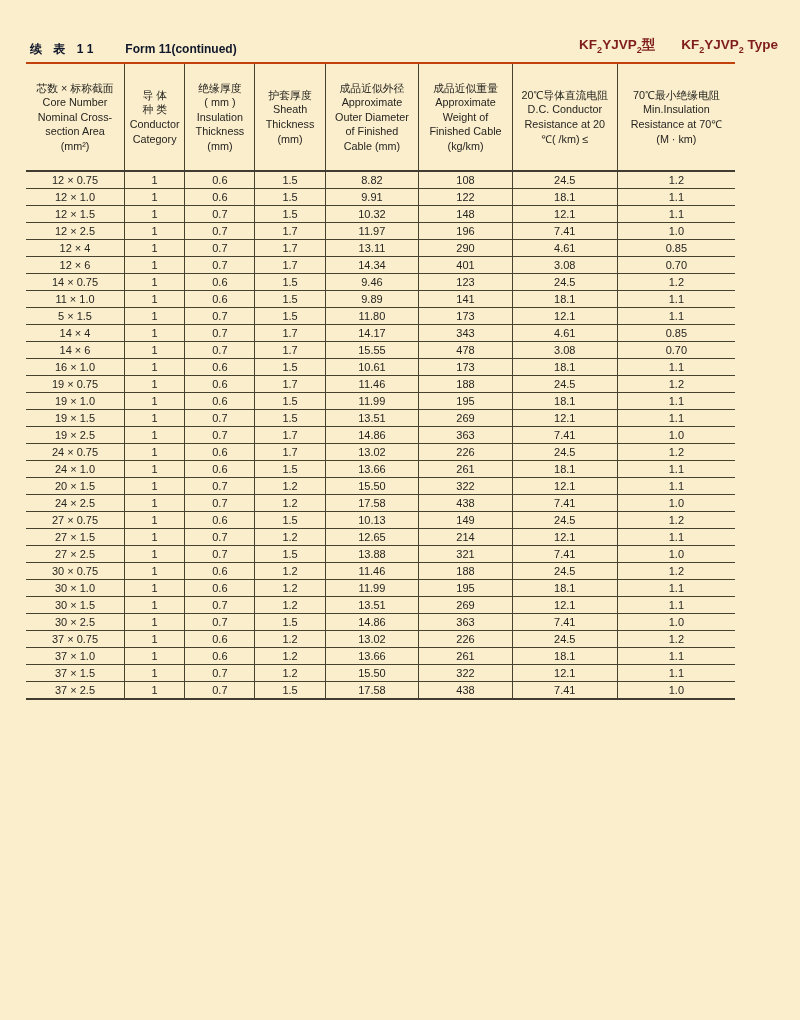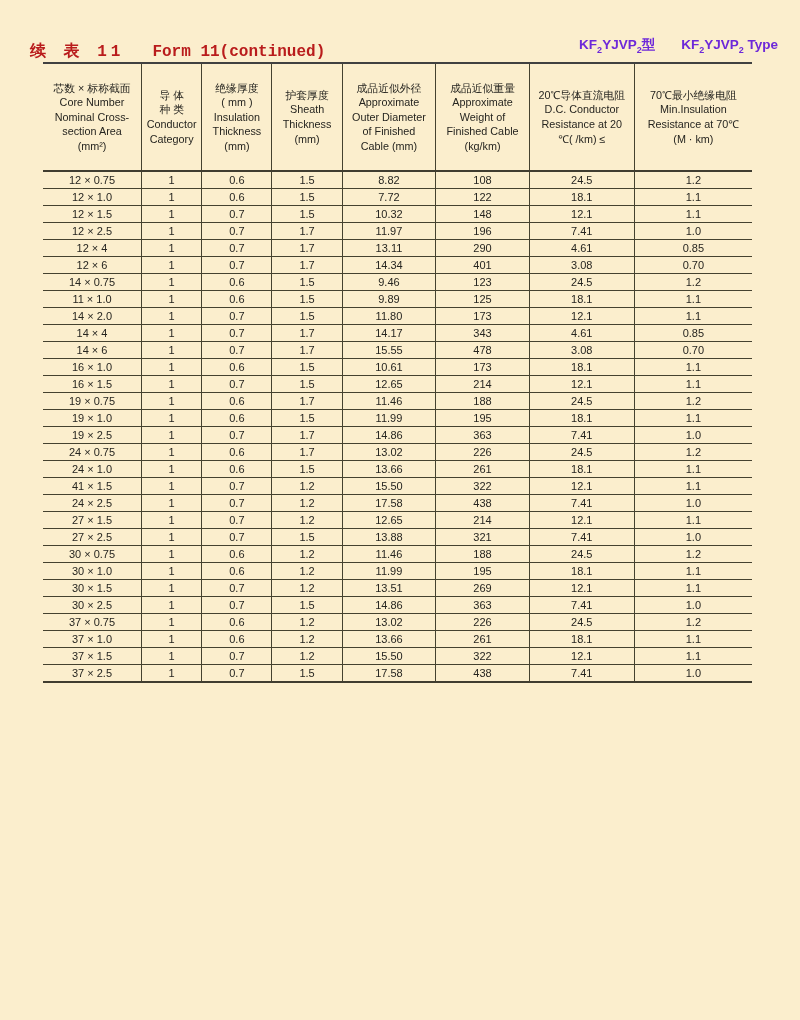--- a/index.html
+++ b/index.html
@@ -6,38 +6,38 @@
   body {
     width: 800px; height: 1020px;
     background: #fbeecd;
     font-family: "Liberation Sans", sans-serif;
     color: #262520;
   }
   .page { position: relative; width: 800px; height: 1020px; overflow: hidden; }
 
   .type-title {
     position: absolute; top: 21px; right: 22px;
-    font-size: 13.5px; font-weight: bold; color: #6d28d9;
+    font-size: 13.5px; font-weight: bold; color: #7f1d1d;
     white-space: pre;
   }
   .type-title sub { font-size: 9px; line-height: 0; }
   .type-title .part-en { margin-left: 26px; }
 
   .form-title {
     position: absolute; top: 41px; left: 30px;
-    font-size: 16px; font-weight: bold; color: #b91c1c; font-family: Liberation Mono, monospace;
+    font-size: 12px; font-weight: bold; color: #0f172a;
   }
   .form-title .zh { letter-spacing: 4px; }
   .form-title .en { margin-left: 28px; letter-spacing: 0; }
 
   table.spec {
-    position: absolute; left: 43px; top: 62px;
+    position: absolute; left: 26px; top: 62px;
     width: 709px;
     border-collapse: collapse; table-layout: fixed;
-    border-top: 2px solid #404040;
+    border-top: 2px solid #c2410c;
     border-bottom: 2px solid #403d30;
   }
   table.spec th {
     height: 106px;
     border-bottom: 2px solid #403d30;
     vertical-align: middle; text-align: center;
     font-weight: normal;
     font-size: 10.8px; line-height: 14.6px;
     padding: 0 1px;
     white-space: nowrap; overflow: visible;
@@ -108,21 +108,21 @@
           <td>8.82</td>
           <td>108</td>
           <td>24.5</td>
           <td>1.2</td>
         </tr>
         <tr>
           <td>12 × 1.0</td>
           <td>1</td>
           <td>0.6</td>
           <td>1.5</td>
-          <td>7.72</td>
+          <td>9.91</td>
           <td>122</td>
           <td>18.1</td>
           <td>1.1</td>
         </tr>
         <tr>
           <td>12 × 1.5</td>
           <td>1</td>
           <td>0.7</td>
           <td>1.5</td>
           <td>10.32</td>
@@ -169,26 +169,26 @@
           <td>123</td>
           <td>24.5</td>
           <td>1.2</td>
         </tr>
         <tr>
           <td>11 × 1.0</td>
           <td>1</td>
           <td>0.6</td>
           <td>1.5</td>
           <td>9.89</td>
-          <td>125</td>
-          <td>18.1</td>
-          <td>1.1</td>
-        </tr>
-        <tr>
-          <td>14 × 2.0</td>
+          <td>141</td>
+          <td>18.1</td>
+          <td>1.1</td>
+        </tr>
+        <tr>
+          <td>5 × 1.5</td>
           <td>1</td>
           <td>0.7</td>
           <td>1.5</td>
           <td>11.80</td>
           <td>173</td>
           <td>12.1</td>
           <td>1.1</td>
         </tr>
         <tr>
           <td>14 × 4</td>
@@ -214,195 +214,205 @@
           <td>16 × 1.0</td>
           <td>1</td>
           <td>0.6</td>
           <td>1.5</td>
           <td>10.61</td>
           <td>173</td>
           <td>18.1</td>
           <td>1.1</td>
         </tr>
         <tr>
-          <td>16 × 1.5</td>
-          <td>1</td>
-          <td>0.7</td>
-          <td>1.5</td>
+          <td>19 × 0.75</td>
+          <td>1</td>
+          <td>0.6</td>
+          <td>1.7</td>
+          <td>11.46</td>
+          <td>188</td>
+          <td>24.5</td>
+          <td>1.2</td>
+        </tr>
+        <tr>
+          <td>19 × 1.0</td>
+          <td>1</td>
+          <td>0.6</td>
+          <td>1.5</td>
+          <td>11.99</td>
+          <td>195</td>
+          <td>18.1</td>
+          <td>1.1</td>
+        </tr>
+        <tr>
+          <td>19 × 1.5</td>
+          <td>1</td>
+          <td>0.7</td>
+          <td>1.5</td>
+          <td>13.51</td>
+          <td>269</td>
+          <td>12.1</td>
+          <td>1.1</td>
+        </tr>
+        <tr>
+          <td>19 × 2.5</td>
+          <td>1</td>
+          <td>0.7</td>
+          <td>1.7</td>
+          <td>14.86</td>
+          <td>363</td>
+          <td>7.41</td>
+          <td>1.0</td>
+        </tr>
+        <tr>
+          <td>24 × 0.75</td>
+          <td>1</td>
+          <td>0.6</td>
+          <td>1.7</td>
+          <td>13.02</td>
+          <td>226</td>
+          <td>24.5</td>
+          <td>1.2</td>
+        </tr>
+        <tr>
+          <td>24 × 1.0</td>
+          <td>1</td>
+          <td>0.6</td>
+          <td>1.5</td>
+          <td>13.66</td>
+          <td>261</td>
+          <td>18.1</td>
+          <td>1.1</td>
+        </tr>
+        <tr>
+          <td>20 × 1.5</td>
+          <td>1</td>
+          <td>0.7</td>
+          <td>1.2</td>
+          <td>15.50</td>
+          <td>322</td>
+          <td>12.1</td>
+          <td>1.1</td>
+        </tr>
+        <tr>
+          <td>24 × 2.5</td>
+          <td>1</td>
+          <td>0.7</td>
+          <td>1.2</td>
+          <td>17.58</td>
+          <td>438</td>
+          <td>7.41</td>
+          <td>1.0</td>
+        </tr>
+        <tr>
+          <td>27 × 0.75</td>
+          <td>1</td>
+          <td>0.6</td>
+          <td>1.5</td>
+          <td>10.13</td>
+          <td>149</td>
+          <td>24.5</td>
+          <td>1.2</td>
+        </tr>
+        <tr>
+          <td>27 × 1.5</td>
+          <td>1</td>
+          <td>0.7</td>
+          <td>1.2</td>
           <td>12.65</td>
           <td>214</td>
           <td>12.1</td>
           <td>1.1</td>
         </tr>
         <tr>
-          <td>19 × 0.75</td>
-          <td>1</td>
-          <td>0.6</td>
-          <td>1.7</td>
+          <td>27 × 2.5</td>
+          <td>1</td>
+          <td>0.7</td>
+          <td>1.5</td>
+          <td>13.88</td>
+          <td>321</td>
+          <td>7.41</td>
+          <td>1.0</td>
+        </tr>
+        <tr>
+          <td>30 × 0.75</td>
+          <td>1</td>
+          <td>0.6</td>
+          <td>1.2</td>
           <td>11.46</td>
           <td>188</td>
           <td>24.5</td>
           <td>1.2</td>
         </tr>
         <tr>
-          <td>19 × 1.0</td>
-          <td>1</td>
-          <td>0.6</td>
-          <td>1.5</td>
+          <td>30 × 1.0</td>
+          <td>1</td>
+          <td>0.6</td>
+          <td>1.2</td>
           <td>11.99</td>
           <td>195</td>
           <td>18.1</td>
           <td>1.1</td>
         </tr>
         <tr>
-          <td>19 × 2.5</td>
-          <td>1</td>
-          <td>0.7</td>
-          <td>1.7</td>
+          <td>30 × 1.5</td>
+          <td>1</td>
+          <td>0.7</td>
+          <td>1.2</td>
+          <td>13.51</td>
+          <td>269</td>
+          <td>12.1</td>
+          <td>1.1</td>
+        </tr>
+        <tr>
+          <td>30 × 2.5</td>
+          <td>1</td>
+          <td>0.7</td>
+          <td>1.5</td>
           <td>14.86</td>
           <td>363</td>
           <td>7.41</td>
           <td>1.0</td>
         </tr>
         <tr>
-          <td>24 × 0.75</td>
-          <td>1</td>
-          <td>0.6</td>
-          <td>1.7</td>
+          <td>37 × 0.75</td>
+          <td>1</td>
+          <td>0.6</td>
+          <td>1.2</td>
           <td>13.02</td>
           <td>226</td>
           <td>24.5</td>
           <td>1.2</td>
         </tr>
         <tr>
-          <td>24 × 1.0</td>
-          <td>1</td>
-          <td>0.6</td>
-          <td>1.5</td>
+          <td>37 × 1.0</td>
+          <td>1</td>
+          <td>0.6</td>
+          <td>1.2</td>
           <td>13.66</td>
           <td>261</td>
           <td>18.1</td>
           <td>1.1</td>
         </tr>
         <tr>
-          <td>41 × 1.5</td>
+          <td>37 × 1.5</td>
           <td>1</td>
           <td>0.7</td>
           <td>1.2</td>
           <td>15.50</td>
           <td>322</td>
           <td>12.1</td>
           <td>1.1</td>
         </tr>
         <tr>
-          <td>24 × 2.5</td>
-          <td>1</td>
-          <td>0.7</td>
-          <td>1.2</td>
+          <td>37 × 2.5</td>
+          <td>1</td>
+          <td>0.7</td>
+          <td>1.5</td>
           <td>17.58</td>
           <td>438</td>
           <td>7.41</td>
           <td>1.0</td>
         </tr>
-        <tr>
-          <td>27 × 1.5</td>
-          <td>1</td>
-          <td>0.7</td>
-          <td>1.2</td>
-          <td>12.65</td>
-          <td>214</td>
-          <td>12.1</td>
-          <td>1.1</td>
-        </tr>
-        <tr>
-          <td>27 × 2.5</td>
-          <td>1</td>
-          <td>0.7</td>
-          <td>1.5</td>
-          <td>13.88</td>
-          <td>321</td>
-          <td>7.41</td>
-          <td>1.0</td>
-        </tr>
-        <tr>
-          <td>30 × 0.75</td>
-          <td>1</td>
-          <td>0.6</td>
-          <td>1.2</td>
-          <td>11.46</td>
-          <td>188</td>
-          <td>24.5</td>
-          <td>1.2</td>
-        </tr>
-        <tr>
-          <td>30 × 1.0</td>
-          <td>1</td>
-          <td>0.6</td>
-          <td>1.2</td>
-          <td>11.99</td>
-          <td>195</td>
-          <td>18.1</td>
-          <td>1.1</td>
-        </tr>
-        <tr>
-          <td>30 × 1.5</td>
-          <td>1</td>
-          <td>0.7</td>
-          <td>1.2</td>
-          <td>13.51</td>
-          <td>269</td>
-          <td>12.1</td>
-          <td>1.1</td>
-        </tr>
-        <tr>
-          <td>30 × 2.5</td>
-          <td>1</td>
-          <td>0.7</td>
-          <td>1.5</td>
-          <td>14.86</td>
-          <td>363</td>
-          <td>7.41</td>
-          <td>1.0</td>
-        </tr>
-        <tr>
-          <td>37 × 0.75</td>
-          <td>1</td>
-          <td>0.6</td>
-          <td>1.2</td>
-          <td>13.02</td>
-          <td>226</td>
-          <td>24.5</td>
-          <td>1.2</td>
-        </tr>
-        <tr>
-          <td>37 × 1.0</td>
-          <td>1</td>
-          <td>0.6</td>
-          <td>1.2</td>
-          <td>13.66</td>
-          <td>261</td>
-          <td>18.1</td>
-          <td>1.1</td>
-        </tr>
-        <tr>
-          <td>37 × 1.5</td>
-          <td>1</td>
-          <td>0.7</td>
-          <td>1.2</td>
-          <td>15.50</td>
-          <td>322</td>
-          <td>12.1</td>
-          <td>1.1</td>
-        </tr>
-        <tr>
-          <td>37 × 2.5</td>
-          <td>1</td>
-          <td>0.7</td>
-          <td>1.5</td>
-          <td>17.58</td>
-          <td>438</td>
-          <td>7.41</td>
-          <td>1.0</td>
-        </tr>
       </tbody>
   </table>
 
 </div>
 
 </body></html>

